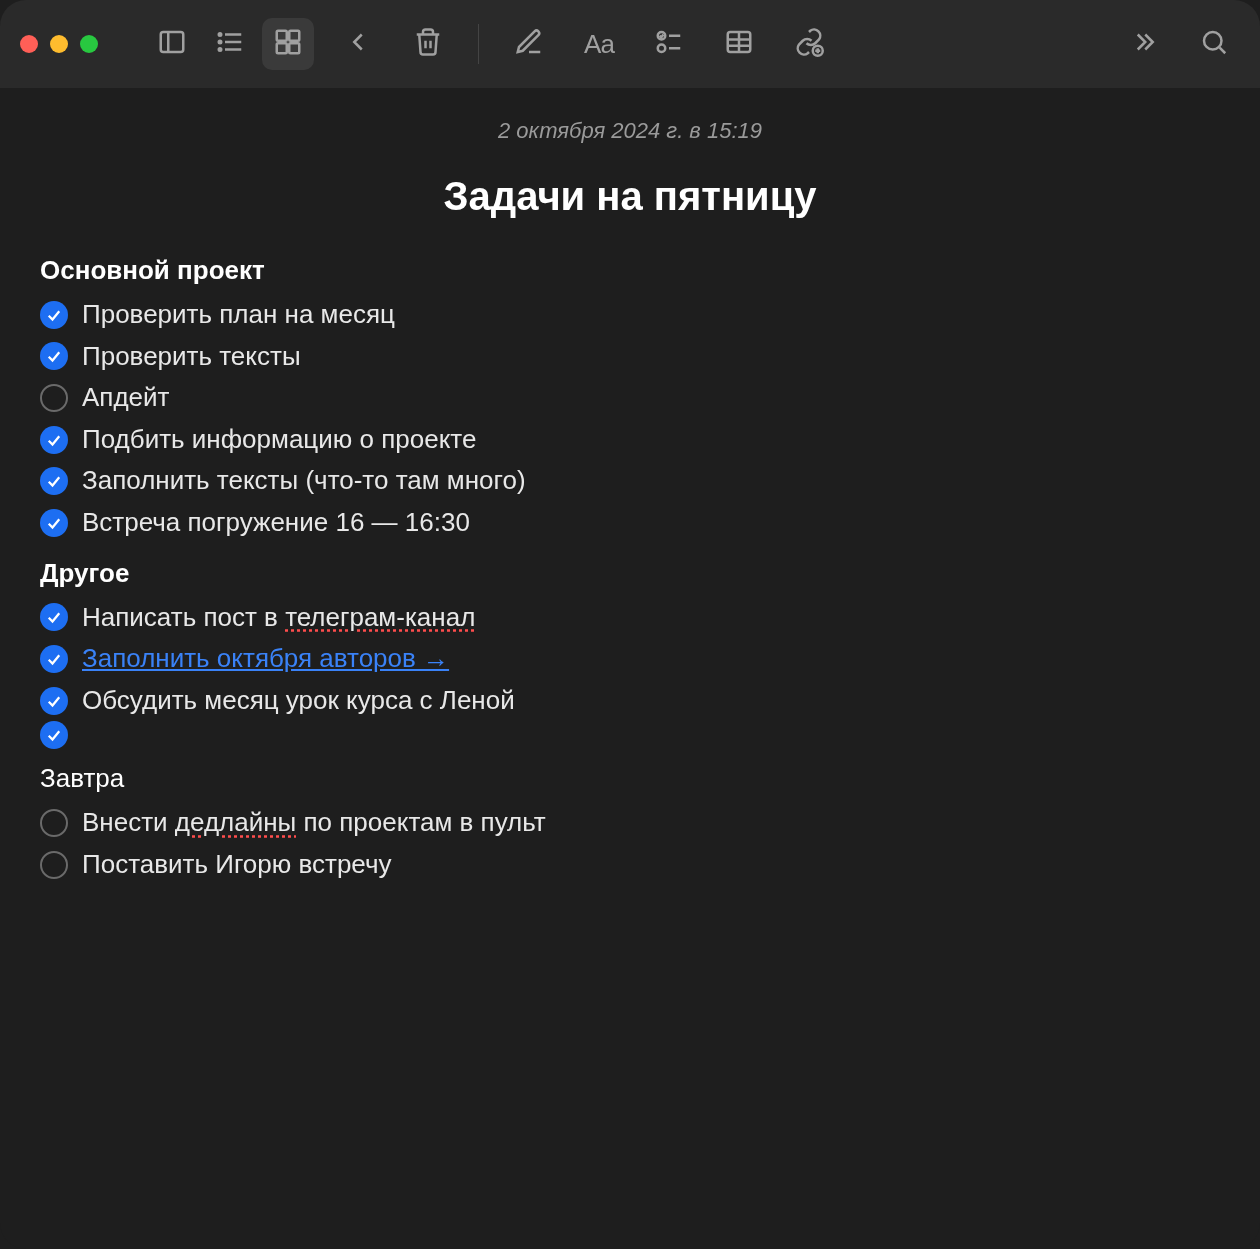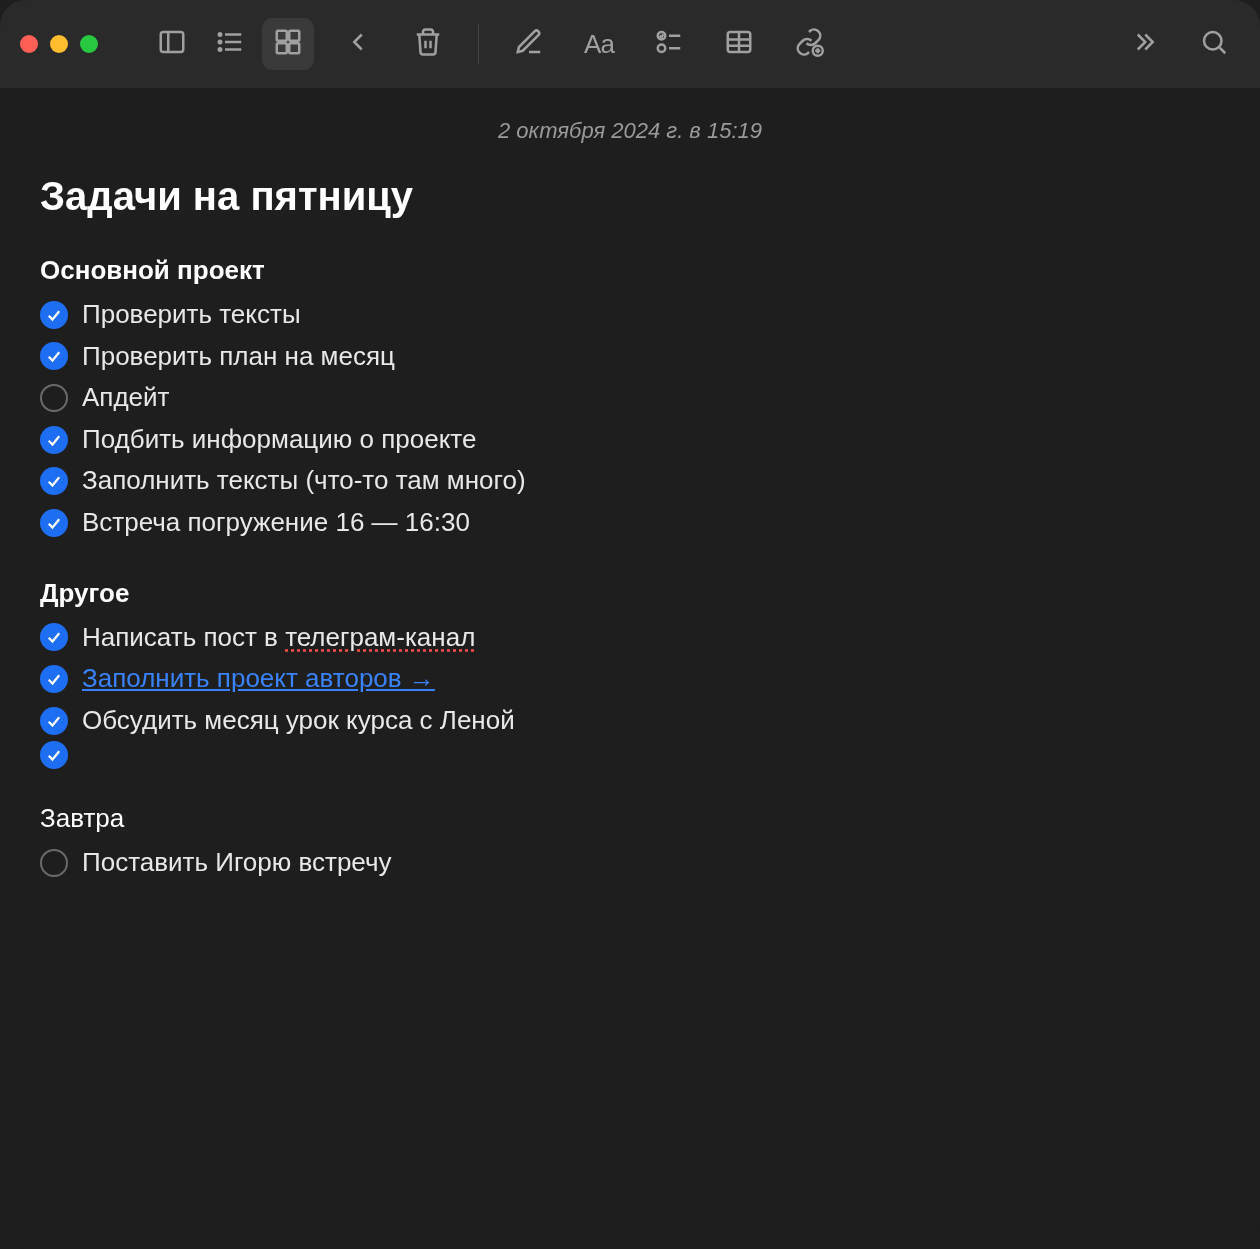--- a/index.html
+++ b/index.html
@@ -65,25 +65,26 @@
     color: var(--muted);
     font-size: 22px;
     margin-bottom: 30px;
     font-style: italic;
   }
   .note-title {
     font-size: 40px;
     font-weight: 700;
     margin: 0 0 36px 0;
     color: #fff;
+    text-align: center;
   }
   .section-head {
     font-size: 26px;
     font-weight: 700;
-    margin: 34px 0 8px 0;
+    margin: 14px 0 8px 0;
     color: #fff;
   }
   .section-head.normal { font-weight: 400; }
   .check-row {
     display: flex;
     align-items: center;
     gap: 14px;
     font-size: 26px;
     line-height: 1.6;
   }
@@ -248,29 +249,29 @@
     <div class="timestamp">2 октября 2024 г. в 15:19</div>
     <h1 class="note-title">Задачи на пятницу</h1>
     <div id="sections">
         <div class="section-head">Основной проект</div>
         <div class="check-row">
           <div class="check done">
             <svg viewBox="0 0 24 24">
               <polyline points="5 13 10 18 19 7"></polyline>
             </svg>
           </div>
+          <div class="check-label">Проверить план на месяц</div>
+        </div>
+        <div class="check-row">
+          <div class="check done">
+            <svg viewBox="0 0 24 24">
+              <polyline points="5 13 10 18 19 7"></polyline>
+            </svg>
+          </div>
           <div class="check-label">Проверить тексты</div>
-        </div>
-        <div class="check-row">
-          <div class="check done">
-            <svg viewBox="0 0 24 24">
-              <polyline points="5 13 10 18 19 7"></polyline>
-            </svg>
-          </div>
-          <div class="check-label">Проверить план на месяц</div>
         </div>
         <div class="check-row">
           <div class="check empty"></div>
           <div class="check-label">Апдейт</div>
         </div>
         <div class="check-row">
           <div class="check done">
             <svg viewBox="0 0 24 24">
               <polyline points="5 13 10 18 19 7"></polyline>
             </svg>
@@ -301,38 +302,42 @@
             </svg>
           </div>
           <div class="check-label"><span>Написать пост в </span><span class="spell">телеграм-канал</span></div>
         </div>
         <div class="check-row">
           <div class="check done">
             <svg viewBox="0 0 24 24">
               <polyline points="5 13 10 18 19 7"></polyline>
             </svg>
           </div>
-          <div class="check-label"><a href="#">Заполнить проект авторов →</a></div>
+          <div class="check-label"><a href="#">Заполнить октября авторов →</a></div>
         </div>
         <div class="check-row">
           <div class="check done">
             <svg viewBox="0 0 24 24">
               <polyline points="5 13 10 18 19 7"></polyline>
             </svg>
           </div>
           <div class="check-label">Обсудить месяц урок курса с Леной</div>
         </div>
         <div class="check-row">
           <div class="check done">
             <svg viewBox="0 0 24 24">
               <polyline points="5 13 10 18 19 7"></polyline>
             </svg>
           </div>
         </div>
         <div class="section-head normal">Завтра</div>
+        <div class="check-row">
+          <div class="check empty"></div>
+          <div class="check-label"><span>Внести </span><span class="spell">дедлайны</span><span> по проектам в пульт</span></div>
+        </div>
         <div class="check-row">
           <div class="check empty"></div>
           <div class="check-label">Поставить Игорю встречу</div>
         </div>
       </div>
   </div>
 
 </div>
 
 </body></html>

